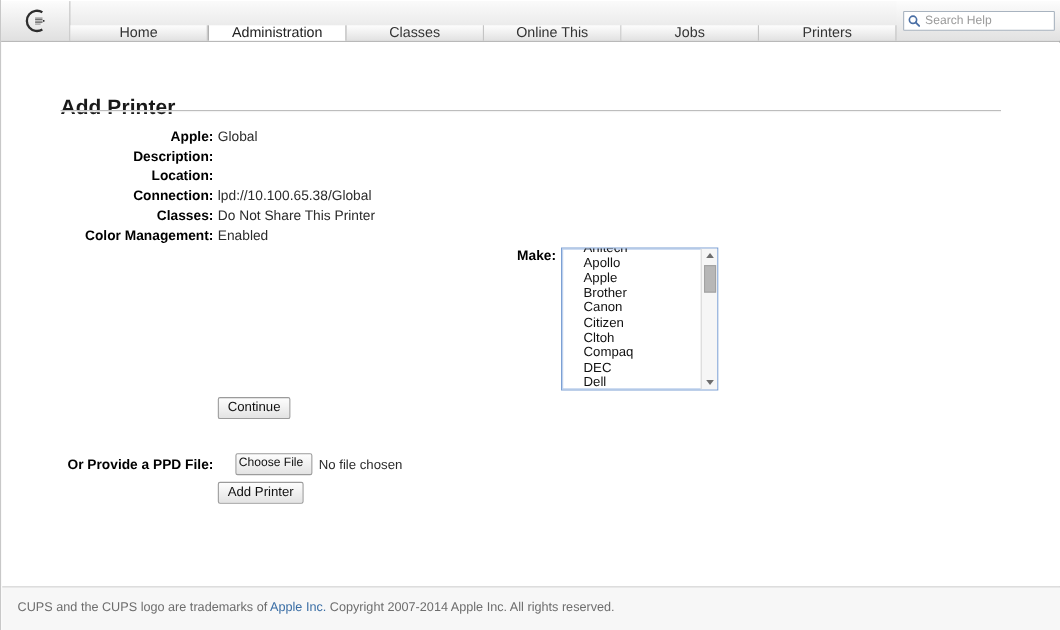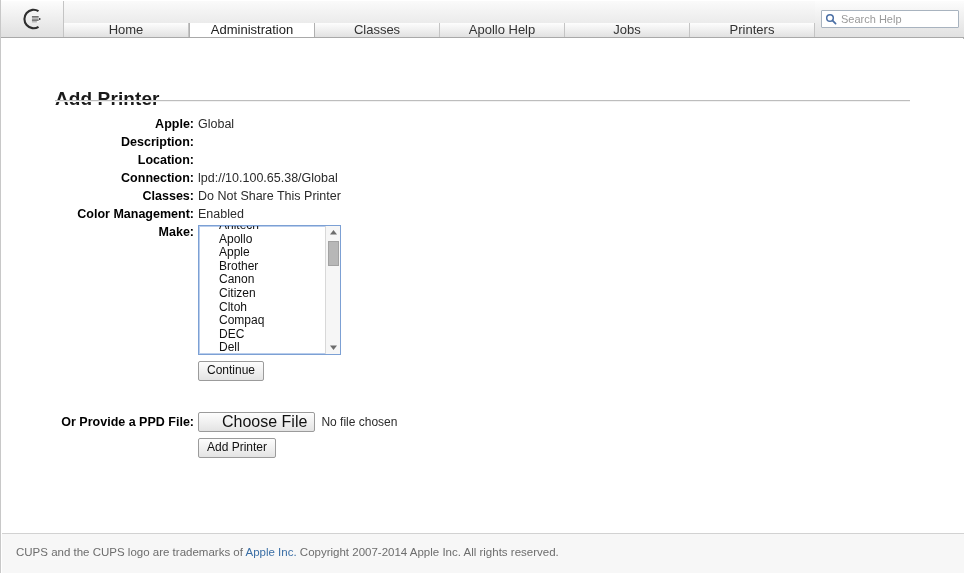--- a/index.html
+++ b/index.html
@@ -175,21 +175,21 @@
     box-sizing: border-box;
   }
   .form-value {
     padding-left: 4px;
     font-size: 12.5px;
     color: #2b2b2b;
     line-height: 15px;
   }
 
   
-  #make-row { margin-top: 2px; }
+  #make-row { margin-top: 2px; justify-content: center; }
   .listbox-holder { padding-left: 4px; }
   .listbox {
     width: 143px;
     height: 130px;
     box-sizing: border-box;
     border: 1px solid #7ca0d4;
     background: #ffffff;
     position: relative;
     overflow: hidden;
     outline: 1px solid #b9cdec;
@@ -276,28 +276,29 @@
     color: #000;
     box-sizing: border-box;
   }
   #ppd-controls {
     padding-left: 4px;
     display: flex;
     align-items: center;
   }
   .file-btn {
     font-family: "Liberation Sans", sans-serif;
-    font-size: 16px;
+    font-size: 11px;
     background: linear-gradient(to bottom, #fdfdfd 0%, #f1f1f1 48%, #e3e3e3 100%);
     border: 1px solid #9b9b9b;
     border-radius: 2px;
-    padding: 2px 7px 3px 23px;
+    padding: 2px 7px 3px 2px;
     color: #111;
     cursor: pointer;
     line-height: 13px;
+    margin-left: 16px;
   }
   #file-status {
     margin-left: 6px;
     font-size: 12px;
     color: #2b2b2b;
   }
   #addprinter-wrap {
     margin-top: 6px;
     padding-left: 196px;
   }
@@ -348,21 +349,21 @@
     <div class="nav-tab">
       <span>Home</span>
     </div>
     <div class="nav-tab active">
       <span>Administration</span>
     </div>
     <div class="nav-tab">
       <span>Classes</span>
     </div>
     <div class="nav-tab">
-      <span>Apollo Help</span>
+      <span>Online This</span>
     </div>
     <div class="nav-tab">
       <span>Jobs</span>
     </div>
     <div class="nav-tab">
       <span>Printers</span>
     </div>
 
     <div class="nav-search-cell">
       <div class="search-wrap">

